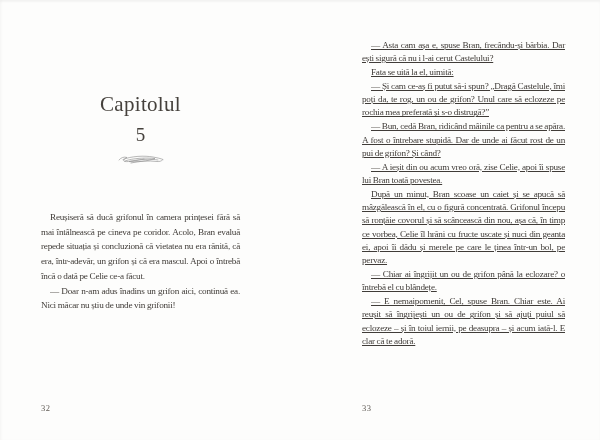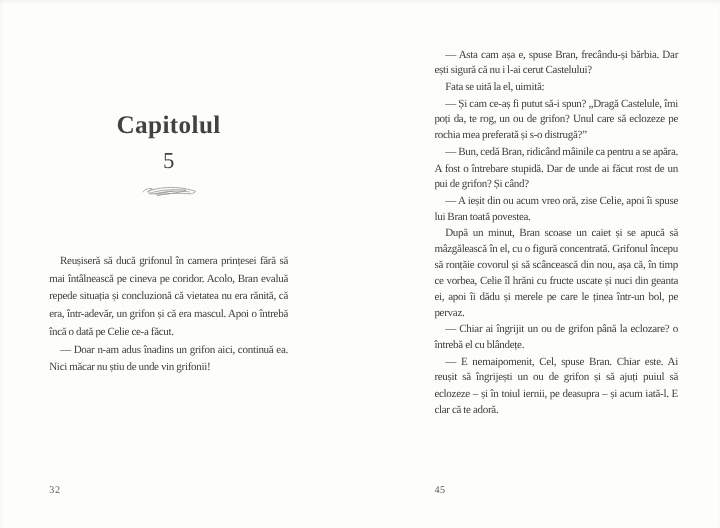--- a/index.html
+++ b/index.html
@@ -16,29 +16,28 @@
     font-family: "Liberation Serif", serif;
     color: #403c38;
     overflow: hidden;
   }
   .page {
     position: absolute;
     top: 0;
     height: 440px;
   }
   .page-left  { left: 41px;  width: 199px; }
-  .page-right { left: 362px; width: 203px; }
+  .page-right { left: 362px; width: 203px; text-decoration: underline; }
 
   .chapter-label {
     margin-top: 92px;
     text-align: center;
     font-size: 21px;
     letter-spacing: 0.3px;
     color: #45413c;
-    font-weight: bold;
   }
   .chapter-number {
     margin-top: 7px;
     text-align: center;
     font-size: 19px;
     color: #45413c;
   }
   .ornament {
     margin-top: 6px;
     text-align: center;
@@ -103,16 +102,16 @@
     <div class="body-text">
         <p class="para"><span>— Asta cam așa e, spuse Bran, frecându-și bărbia. Dar ești sigură că nu i l-ai cerut Castelului?</span></p>
         <p class="para"><span>Fata se uită la el, uimită:</span></p>
         <p class="para"><span>— Și cam ce-aș fi putut să-i spun? „Dragă Castelule, îmi poți da, te rog, un ou de grifon? Unul care să eclozeze pe rochia mea preferată și s-o distrugă?”</span></p>
         <p class="para"><span>— Bun, cedă Bran, ridicând mâinile ca pentru a se apăra. A fost o întrebare stupidă. Dar de unde ai făcut rost de un pui de grifon? Și când?</span></p>
         <p class="para"><span>— A ieșit din ou acum vreo oră, zise Celie, apoi îi spuse lui Bran toată povestea.</span></p>
         <p class="para"><span>După un minut, Bran scoase un caiet și se apucă să mâzgălească în el, cu o figură concentrată. Grifonul începu să ronțăie covorul și să scâncească din nou, așa că, în timp ce vorbea, Celie îl hrăni cu fructe uscate și nuci din geanta ei, apoi îi dădu și merele pe care le ținea într-un bol, pe pervaz.</span></p>
         <p class="para"><span>— Chiar ai îngrijit un ou de grifon până la eclozare? o întrebă el cu blândețe.</span></p>
         <p class="para"><span>— E nemaipomenit, Cel, spuse Bran. Chiar este. Ai reușit să îngrijești un ou de grifon și să ajuți puiul să eclozeze – și în toiul iernii, pe deasupra – și acum iată-l. E clar că te adoră.</span></p>
       </div>
-    <div class="page-number">45</div>
+    <div class="page-number">33</div>
   </div>
 
 </div>
 
 </body></html>

